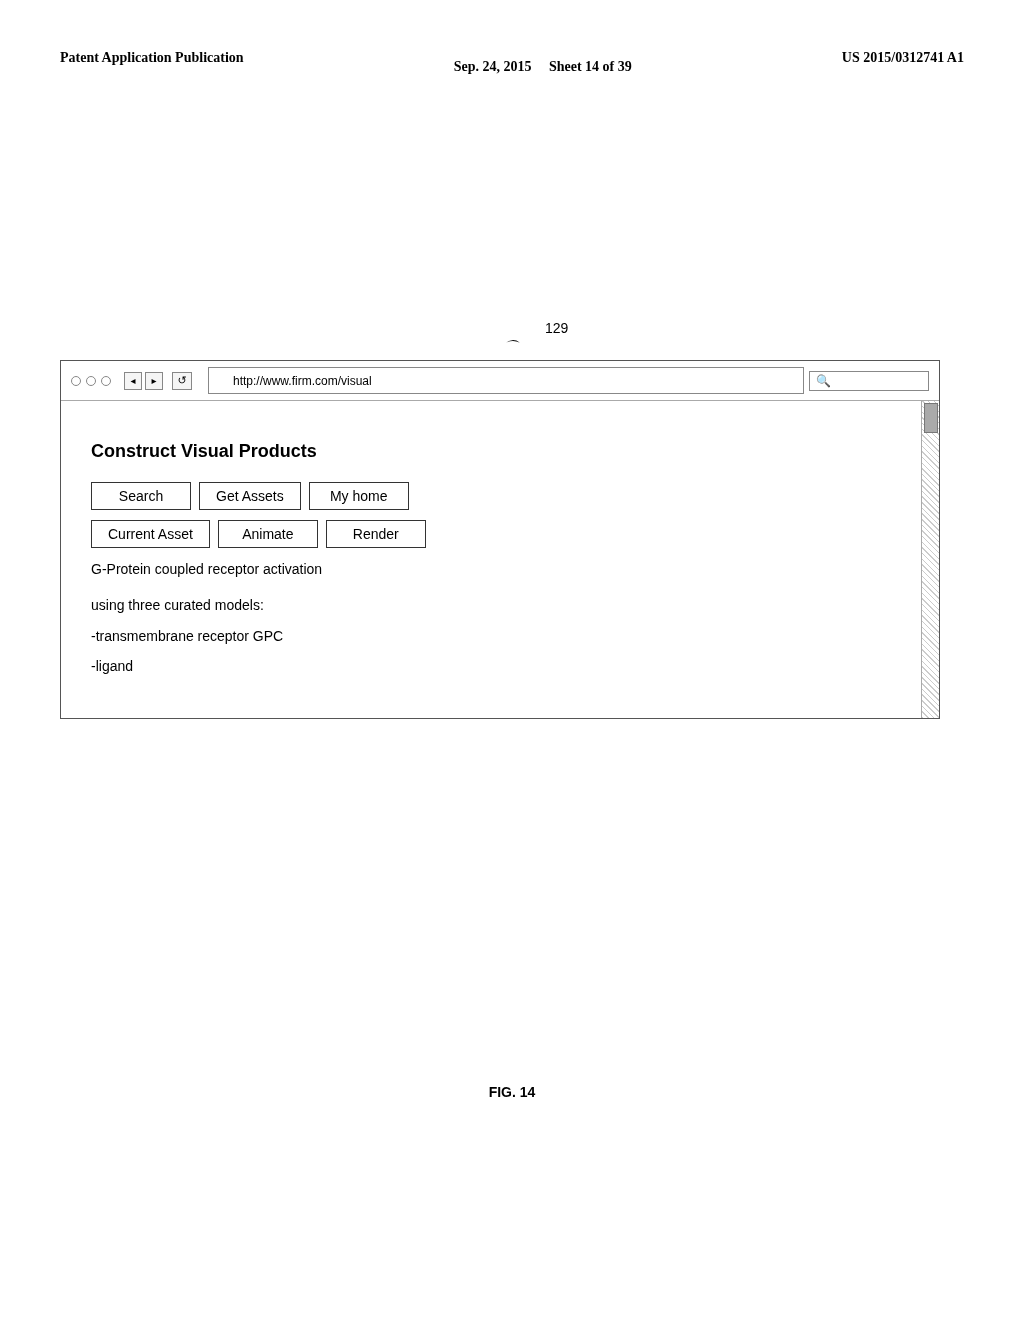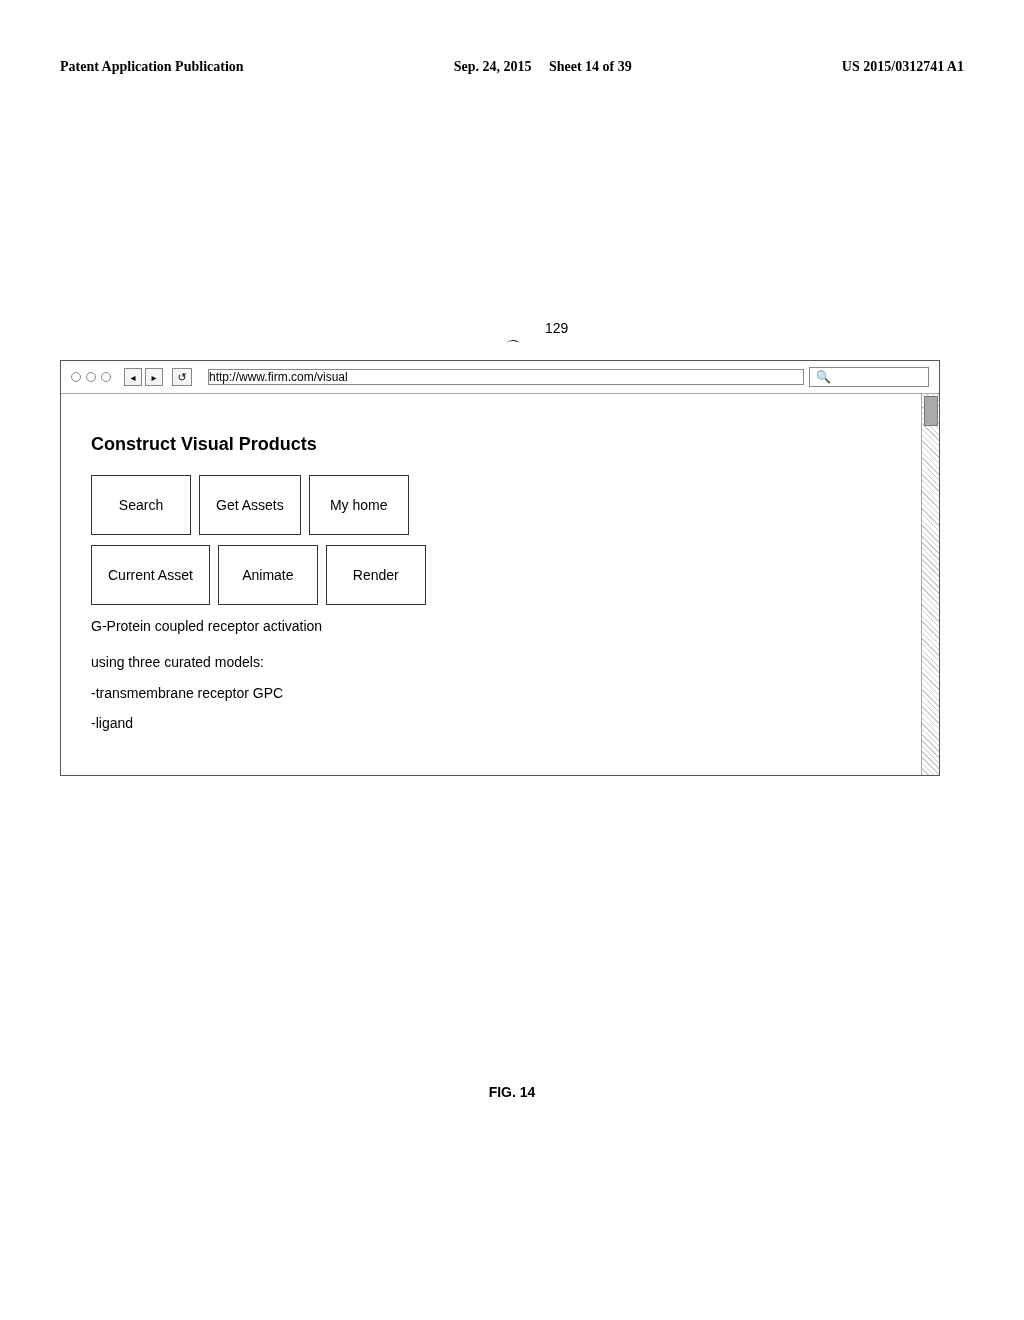--- a/index.html
+++ b/index.html
@@ -14,21 +14,21 @@
       background: #ffffff;
       font-family: 'Times New Roman', Times, serif;
       position: relative;
       overflow: hidden;
     }
 
     
     .patent-header {
       display: flex;
       justify-content: space-between;
-      align-items: flex-end;
+      align-items: center;
       padding: 40px 60px 20px 60px;
       font-size: 14px;
       font-weight: bold;
     }
 
     .patent-header-left {
       font-size: 14px;
       font-weight: bold;
     }
 
@@ -120,23 +120,23 @@
       background: #f5f5f5;
       display: flex;
       align-items: center;
       justify-content: center;
       font-size: 11px;
       cursor: pointer;
     }
 
     .url-bar {
       flex: 1;
-      height: 16px;
-      border: 1px solid #888;
-      padding: 0 0;
+      height: 27px;
+      border: 1px solid #888;
+      padding: 0 24px;
       font-size: 12px;
       font-family: Arial, sans-serif;
       background: #fff;
     }
 
     .search-bar {
       width: 120px;
       height: 20px;
       border: 1px solid #888;
       padding: 0 6px;
@@ -196,21 +196,21 @@
     }
 
     .button-row {
       display: flex;
       gap: 8px;
       margin-bottom: 10px;
     }
 
     .ui-button {
       border: 1.5px solid #333;
-      padding: 21px 16px;
+      padding: 5px 16px;
       font-size: 14px;
       font-family: Arial, sans-serif;
       background: #fff;
       cursor: pointer;
       min-width: 100px;
     }
 
     .content-text {
       font-size: 14px;
       font-family: Arial, sans-serif;

